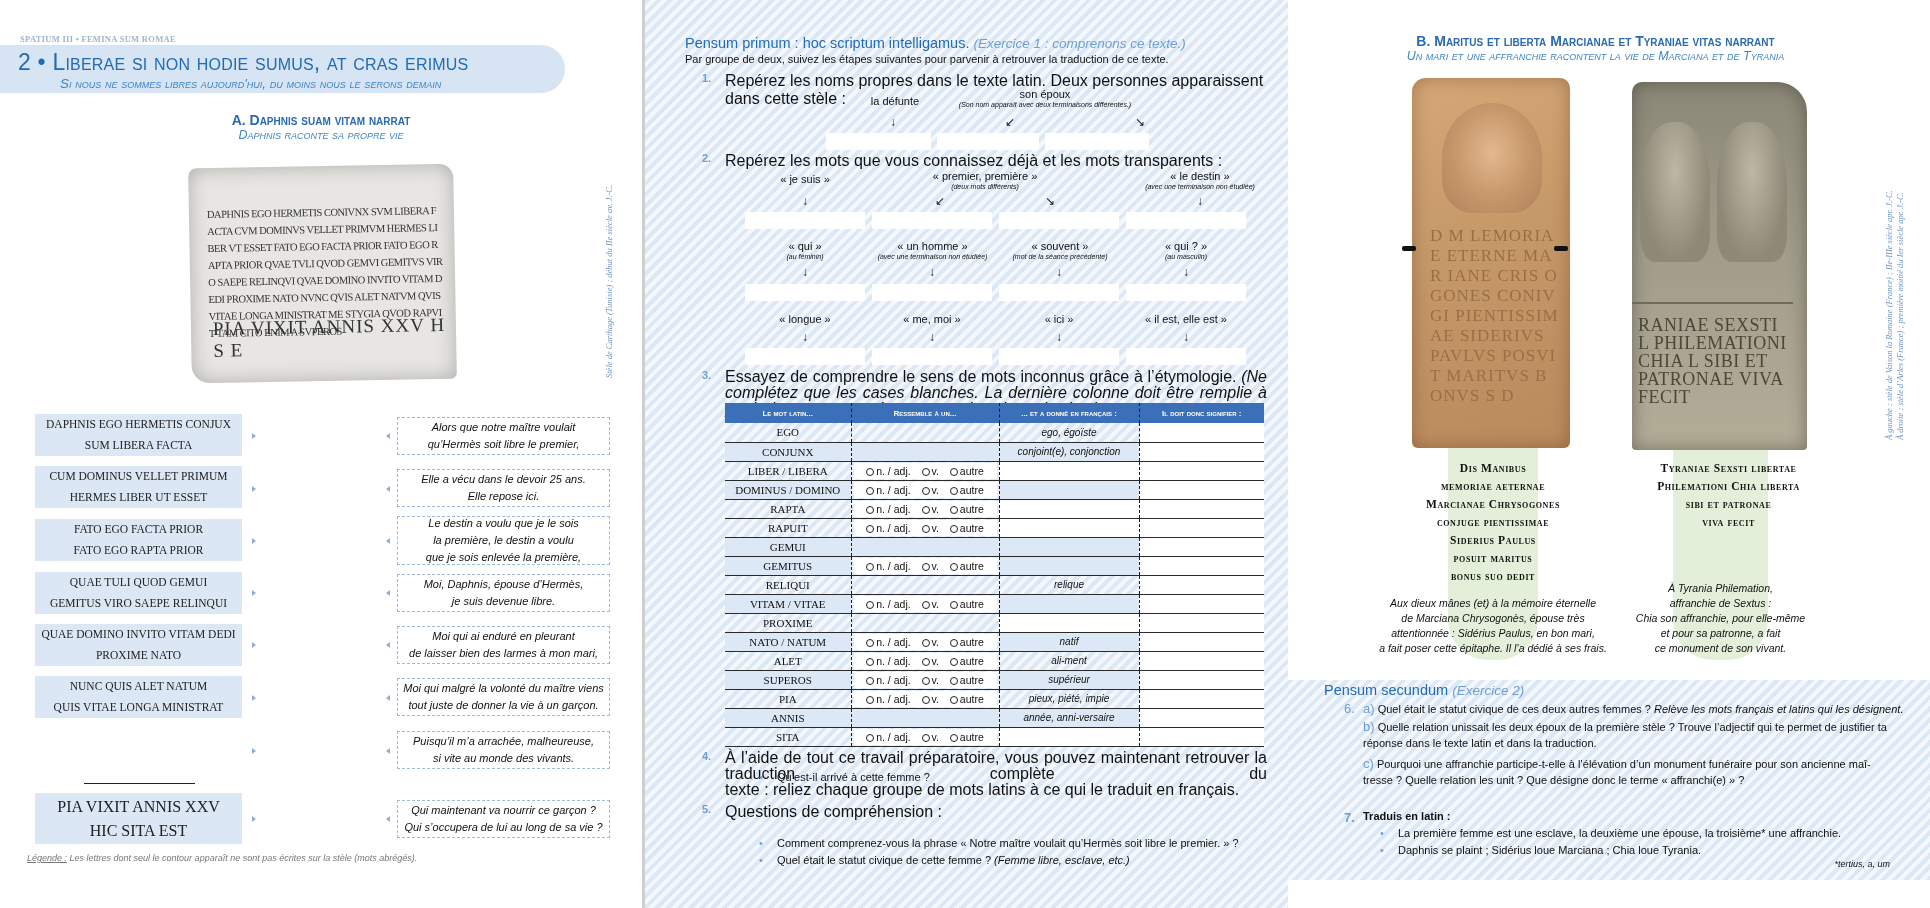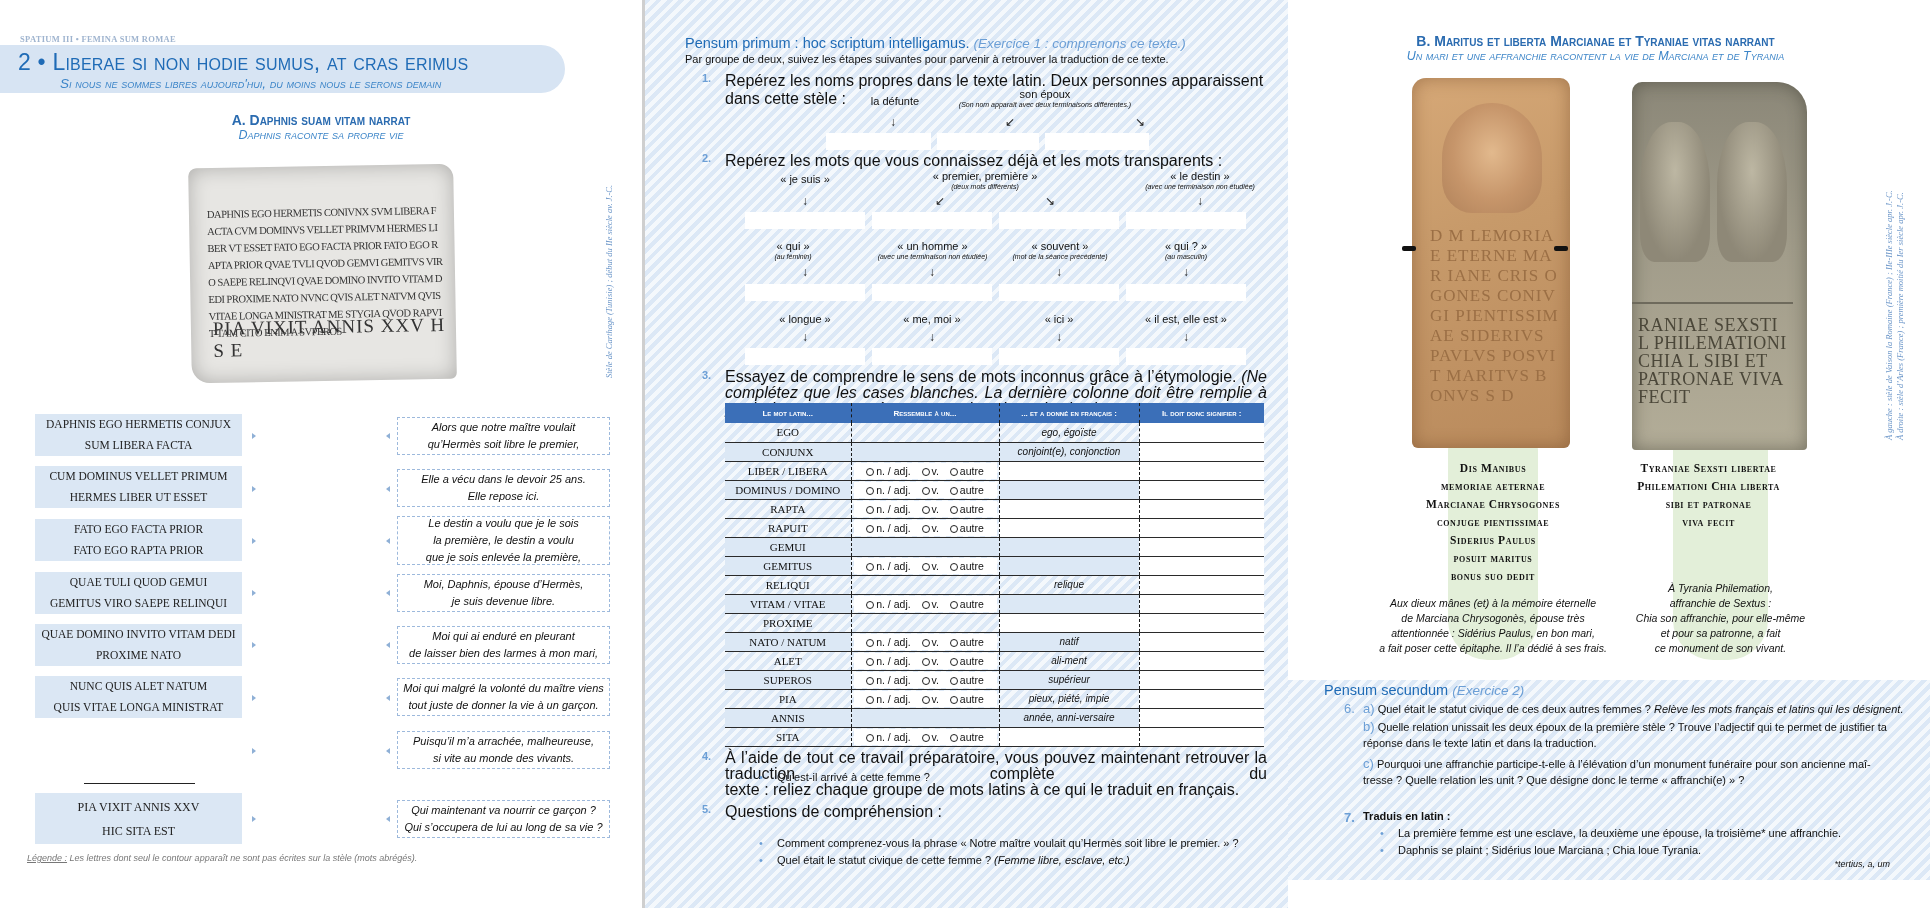--- a/index.html
+++ b/index.html
@@ -21,21 +21,21 @@
   .section-a-sub { position: absolute; left: 0; width: 642px; top: 128px; text-align: center; font-size: 12.5px; font-style: italic; color: #3c85c8; font-variant: small-caps; }
 
   .stele-a { position: absolute; left: 190px; top: 166px; width: 265px; height: 215px; background: #e7e6e3; border-radius: 8px 14px 6px 18px; box-shadow: inset 0 0 20px rgba(0,0,0,0.25); overflow: hidden; transform: rotate(-1deg); }
   .stele-a .txt { position: absolute; left: 18px; top: 38px; right: 12px; font-family: "Liberation Serif", serif; font-size: 10.5px; line-height: 17px; color: #333; letter-spacing: -0.5px; word-break: break-all; }
   .stele-a .big { position: absolute; left: 22px; top: 150px; font-family: "Liberation Serif", serif; font-size: 19px; color: #333; letter-spacing: 1px; }
   .vert-caption-a { position: absolute; left: 604px; top: 168px; height: 210px; width: 14px; }
   .vert-caption-a span { position: absolute; left: 0; top: 210px; transform-origin: 0 0; transform: rotate(-90deg); white-space: nowrap; font-family: "Liberation Serif", serif; font-style: italic; font-size: 8.5px; color: #6a95c8; }
 
   .latin-box { position: absolute; left: 35px; width: 207px; background: #dbe7f4; text-align: center; font-family: "Liberation Serif", serif; font-size: 11.5px; color: #222; display: flex; flex-direction: column; justify-content: center; }
   .latin-box span { display: block; line-height: 21px; }
-  .latin-box.big span { font-size: 12px; line-height: 24px; }
+  .latin-box.big span { font-size: 16px; line-height: 24px; }
   .dot-right { position: absolute; left: 252px; width: 0; height: 0; border-top: 3px solid transparent; border-bottom: 3px solid transparent; border-left: 4px solid #8fb0d6; }
   .dot-left { position: absolute; left: 386px; width: 0; height: 0; border-top: 3px solid transparent; border-bottom: 3px solid transparent; border-right: 4px solid #8fb0d6; }
   .fr-box { position: absolute; left: 397px; width: 213px; border: 1.5px dashed #9db9dc; text-align: center; font-style: italic; font-size: 11px; color: #111; display: flex; flex-direction: column; justify-content: center; }
   .fr-box span { display: block; line-height: 17px; }
   .sep-line { position: absolute; left: 84px; top: 783px; width: 111px; height: 0; border-top: 1.5px solid #222; }
   .legend-a { position: absolute; left: 27px; top: 853px; font-size: 9px; color: #777; font-style: italic; }
   .legend-a u { text-decoration: underline; }
 
   
   #page-mid { position: absolute; left: 642px; top: 0; width: 646px; height: 908px; border-left: 3px solid #cfcfcf; }
@@ -222,21 +222,21 @@
   <div class="cue" style="left:485px;top:170px;width:140px"><span>« le destin »</span><small>(avec une terminaison non étudiée)</small></div>
   <div class="arrow" style="left:150px;top:194px;width:20px">↓</div>
   <div class="arrow" style="left:285px;top:194px;width:20px">↙</div>
   <div class="arrow" style="left:395px;top:194px;width:20px">↘</div>
   <div class="arrow" style="left:545px;top:194px;width:20px">↓</div>
   <div class="blank" style="left:100px;top:212px;width:120px"></div>
   <div class="blank" style="left:227px;top:212px;width:120px"></div>
   <div class="blank" style="left:354px;top:212px;width:120px"></div>
   <div class="blank" style="left:481px;top:212px;width:120px"></div>
 
-  <div class="cue" style="left:88px;top:240px;width:120px"><span>« qui »</span><small>(au féminin)</small></div>
+  <div class="cue" style="left:100px;top:240px;width:120px"><span>« qui »</span><small>(au féminin)</small></div>
   <div class="cue" style="left:220px;top:240px;width:135px"><span>« un homme »</span><small>(avec une terminaison non étudiée)</small></div>
   <div class="cue" style="left:350px;top:240px;width:130px"><span>« souvent »</span><small>(mot de la séance précédente)</small></div>
   <div class="cue" style="left:481px;top:240px;width:120px"><span>« qui ? »</span><small>(au masculin)</small></div>
   <div class="arrow" style="left:150px;top:265px;width:20px">↓</div>
   <div class="arrow" style="left:277px;top:265px;width:20px">↓</div>
   <div class="arrow" style="left:404px;top:265px;width:20px">↓</div>
   <div class="arrow" style="left:531px;top:265px;width:20px">↓</div>
   <div class="blank" style="left:100px;top:284px;width:120px"></div>
   <div class="blank" style="left:227px;top:284px;width:120px"></div>
   <div class="blank" style="left:354px;top:284px;width:120px"></div>
@@ -443,21 +443,21 @@
     <span>posuit maritus</span>
     <span>bonus suo dedit</span>
   </div>
   <div class="fr-trans" style="left:75px;top:596px;width:260px">
     <span>Aux dieux mânes (et) à la mémoire éternelle</span>
     <span>de Marciana Chrysogonès, épouse très</span>
     <span>attentionnée : Sidérius Paulus, en bon mari,</span>
     <span>a fait poser cette épitaphe. Il l’a dédié à ses frais.</span>
   </div>
 
-  <div class="latin-ins" style="left:308px;top:459px;width:225px">
+  <div class="latin-ins" style="left:328px;top:459px;width:225px">
     <span>Tyraniae Sexsti libertae</span>
     <span>Philemationi Chia liberta</span>
     <span>sibi et patronae</span>
     <span>viva fecit</span>
   </div>
   <div class="fr-trans" style="left:325px;top:581px;width:215px">
     <span>À Tyrania Philemation,</span>
     <span>affranchie de Sextus :</span>
     <span>Chia son affranchie, pour elle-même</span>
     <span>et pour sa patronne, a fait</span>

